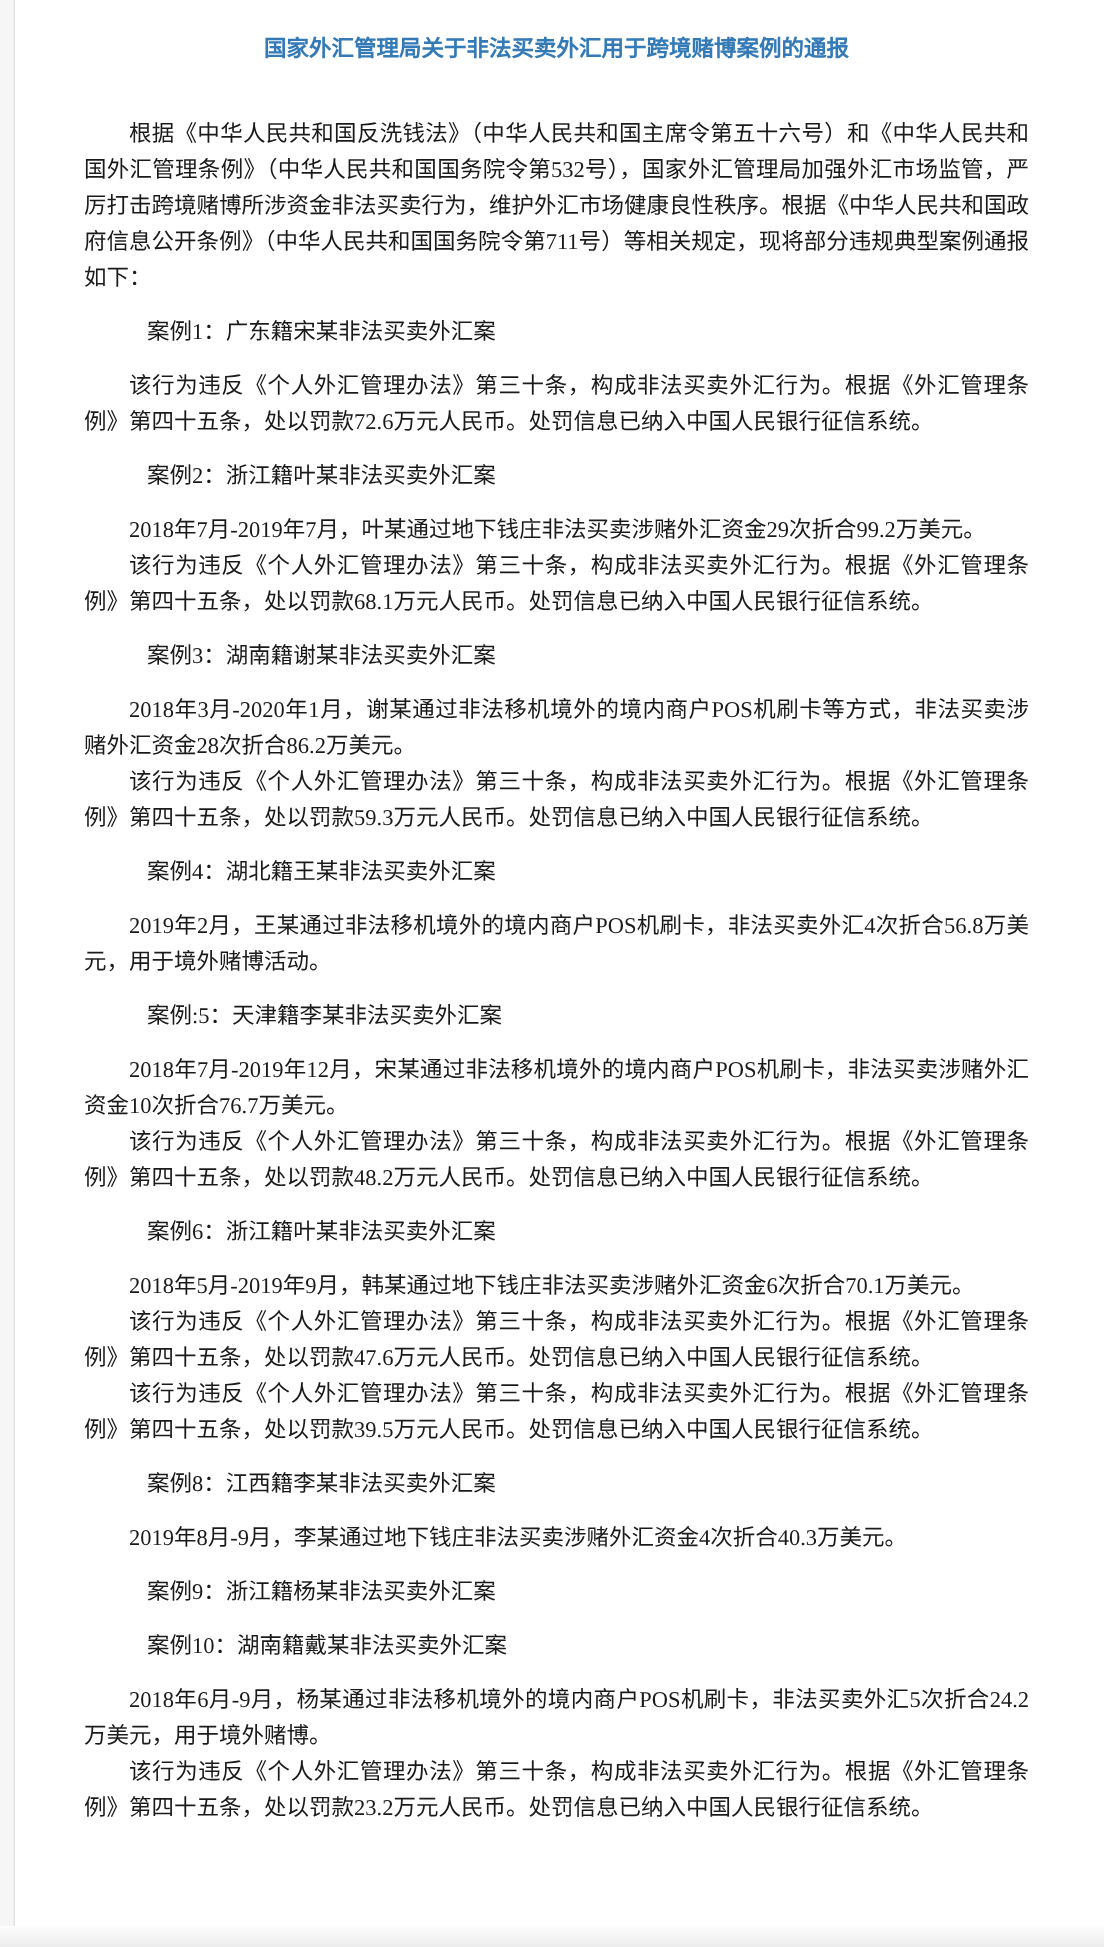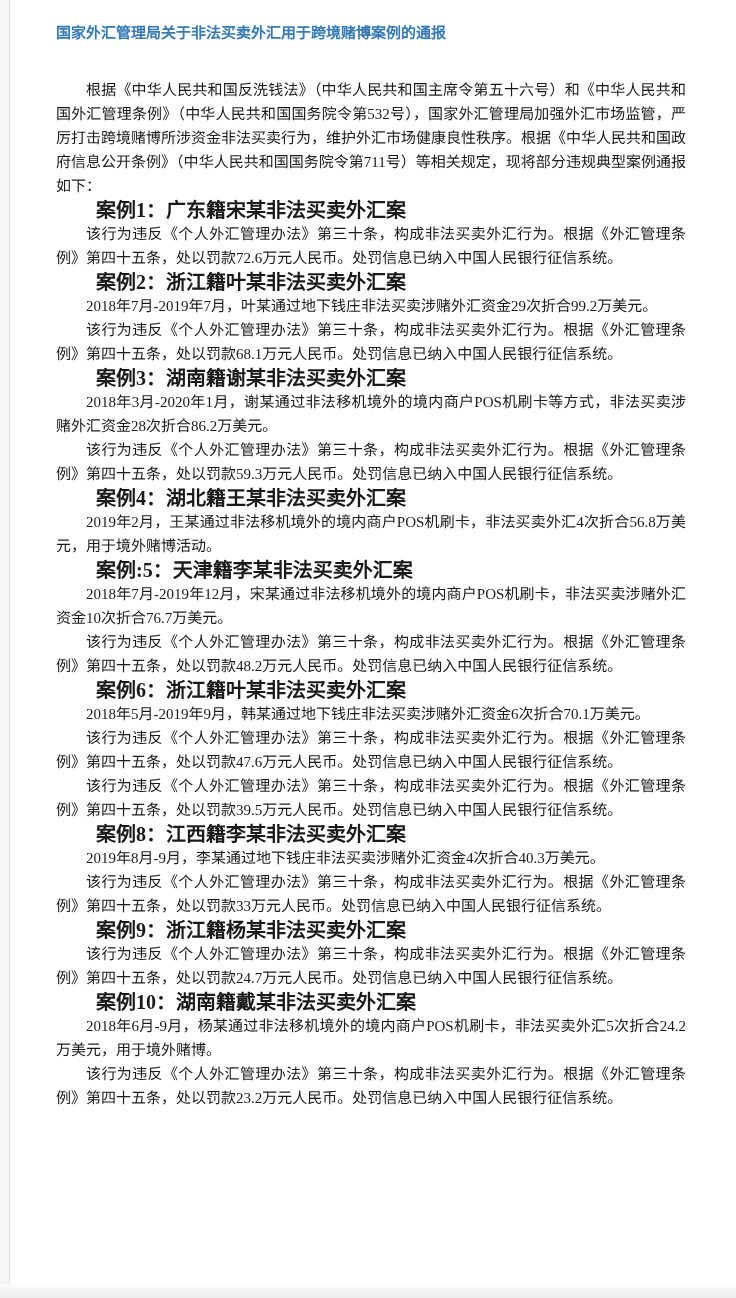--- a/index.html
+++ b/index.html
@@ -31,40 +31,41 @@
     background: linear-gradient(#fdfdfd, #ececec);
   }
   .content {
     position: absolute;
     left: 10px; top: 0;
     width: 726px;
     box-sizing: border-box;
     padding: 24px 50px 0 46px;
   }
   .doc-title {
+    text-align: center;
     color: #337ab7;
     font-weight: bold;
     font-size: 15px;
     line-height: 17px;
     font-family: "Liberation Sans", "DejaVu Sans", sans-serif;
     margin: 0 0 37px 0;
   }
   .para {
     font-size: 15px;
     line-height: 24px;
     text-align: justify;
     text-indent: 2em;
     margin: 0;
   }
   .case-heading {
-    font-size: 20px;
+    font-size: 15px;
     line-height: 24px;
     text-indent: 2em;
-    font-weight: bold;
-    margin: 0;
+    font-weight: normal;
+    margin: 12px;
   }
 </style>
 </head>
 <body>
 
 <div class="left-gutter"></div>
 
 <div class="content">
   <h1 class="doc-title">国家外汇管理局关于非法买卖外汇用于跨境赌博案例的通报</h1>
 
@@ -104,26 +105,24 @@
     <p class="para">该行为违反《个人外汇管理办法》第三十条，构成非法买卖外汇行为。根据《外汇管理条例》第四十五条，处以罚款47.6万元人民币。处罚信息已纳入中国人民银行征信系统。</p>
   </section>
 
   <section>
     <p class="para">该行为违反《个人外汇管理办法》第三十条，构成非法买卖外汇行为。根据《外汇管理条例》第四十五条，处以罚款39.5万元人民币。处罚信息已纳入中国人民银行征信系统。</p>
   </section>
 
   <section>
     <p class="case-heading">案例8：江西籍李某非法买卖外汇案</p>
     <p class="para">2019年8月-9月，李某通过地下钱庄非法买卖涉赌外汇资金4次折合40.3万美元。</p>
-    <p class="para">该行为违反《个人外汇管理办法》第三十条，构成非法买卖外汇行为。根据《外汇管理条例》第四十五条，处以罚款33万元人民币。处罚信息已纳入中国人民银行征信系统。</p>
   </section>
 
   <section>
     <p class="case-heading">案例9：浙江籍杨某非法买卖外汇案</p>
-    <p class="para">该行为违反《个人外汇管理办法》第三十条，构成非法买卖外汇行为。根据《外汇管理条例》第四十五条，处以罚款24.7万元人民币。处罚信息已纳入中国人民银行征信系统。</p>
   </section>
 
   <section>
     <p class="case-heading">案例10：湖南籍戴某非法买卖外汇案</p>
     <p class="para">2018年6月-9月，杨某通过非法移机境外的境内商户POS机刷卡，非法买卖外汇5次折合24.2万美元，用于境外赌博。</p>
     <p class="para">该行为违反《个人外汇管理办法》第三十条，构成非法买卖外汇行为。根据《外汇管理条例》第四十五条，处以罚款23.2万元人民币。处罚信息已纳入中国人民银行征信系统。</p>
   </section>
 </div>
 
 <div class="bottom-bar"></div>

